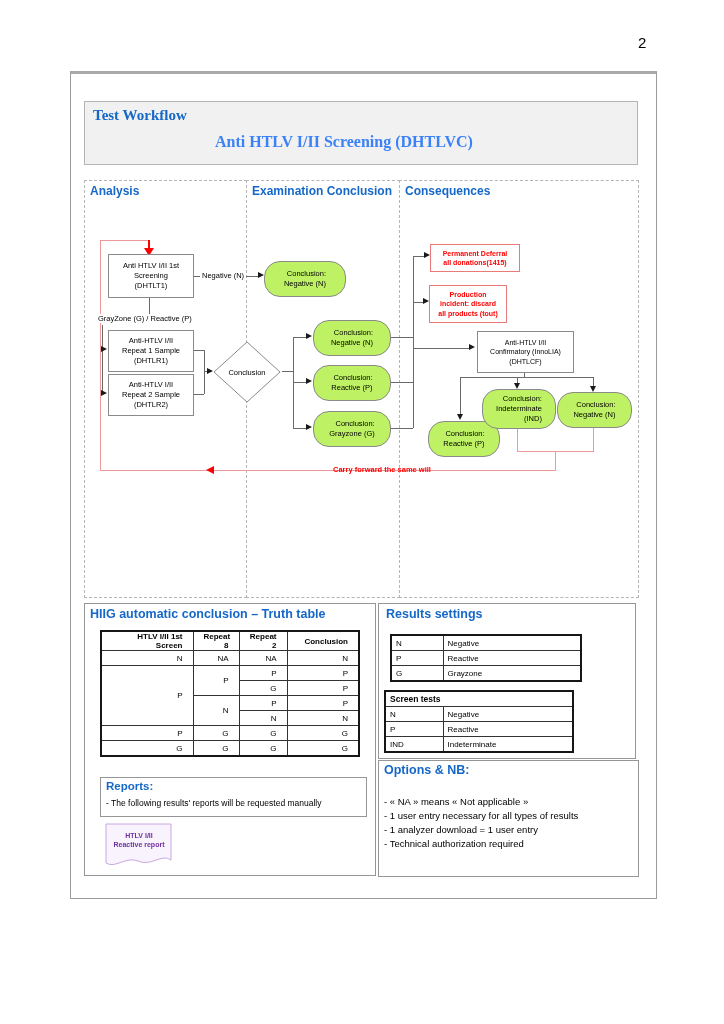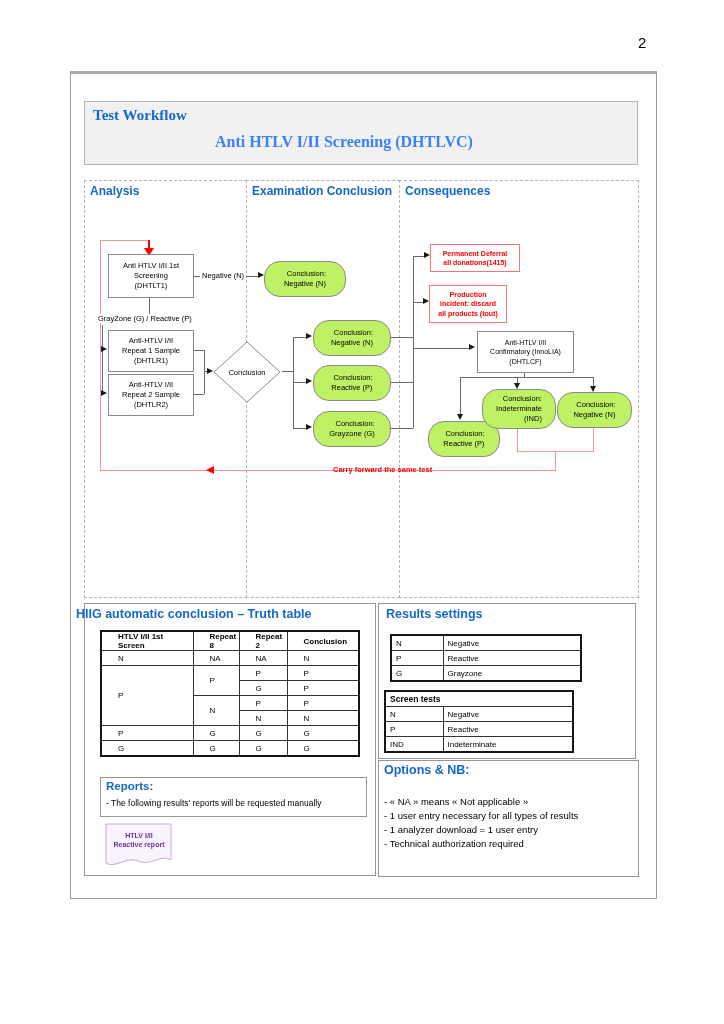--- a/index.html
+++ b/index.html
@@ -34,21 +34,21 @@
   .ar-d{border-left:3.5px solid transparent;border-right:3.5px solid transparent;border-top:6px solid #1a1a1a;}
   .ar-l-red{border-top:4px solid transparent;border-bottom:4px solid transparent;border-right:8px solid #ff0000;}
   .ar-d-red{border-left:5px solid transparent;border-right:5px solid transparent;border-top:8px solid #ff0000;}
   .elbl{font-size:7.5px;background:#fff;padding:0 2px;white-space:nowrap;}
   .carry{font-size:7.5px;font-weight:bold;color:#ff0000;white-space:nowrap;}
 
   .sec{border:1px solid #969696;background:#fff;}
   .secttl{font-weight:bold;font-size:12.5px;color:#1668c8;white-space:nowrap;}
 
   table.tt{border-collapse:collapse;border:2px solid #161616;table-layout:fixed;}
-  table.tt th,table.tt td{border:1px solid #333;text-align:left;font-size:8px;height:14px;padding:0 16px;overflow:hidden;}
+  table.tt th,table.tt td{border:1px solid #333;text-align:right;font-size:8px;height:14px;padding:0 10px;overflow:hidden;}
   table.tt th{font-weight:bold;font-size:8px;}
 
   table.rt{border-collapse:collapse;border:2px solid #161616;table-layout:fixed;}
   table.rt th,table.rt td{border:1px solid #333;text-align:left;font-size:8px;height:12px;padding:1px 4px;overflow:hidden;}
   table.rt th{font-weight:bold;font-size:8.5px;}
 
   .repttl{font-weight:bold;font-size:11.5px;color:#1668c8;}
   .repnote{font-size:8.5px;}
   .docshape-text{font-size:7px;font-weight:bold;color:#7030a0;text-align:center;white-space:pre-line;line-height:1.35;}
   .optitem{font-size:9.5px;line-height:14px;white-space:nowrap;}
@@ -80,21 +80,21 @@
     <div class="abs rhl" style="left:100px;top:240px;width:49px;"></div>
     <div class="abs" style="left:148px;top:240px;width:2px;height:9px;background:#ff0000;"></div>
     <div class="abs ar ar-d-red" style="left:144px;top:248px;"></div>
     <div class="abs rvl" style="left:517px;top:427px;height:24px;"></div>
     <div class="abs rvl" style="left:593px;top:426px;height:25px;"></div>
     <div class="abs rhl" style="left:517px;top:451px;width:77px;"></div>
     <div class="abs rvl" style="left:555px;top:451px;height:19px;"></div>
     <div class="abs rhl" style="left:100px;top:470px;width:456px;"></div>
     <div class="abs ar ar-l-red" style="left:206px;top:466px;"></div>
   </div>
-  <div class="abs carry" style="left:333px;top:465px;">Carry forward the same test</div>
+  <div class="abs carry" style="left:333px;top:465px;">Carry forward the same will</div>
 
   <div>
     <div class="abs hl" style="left:192px;top:276px;width:66px;"></div>
     <div class="abs ar ar-r" style="left:258px;top:272px;"></div>
     <div class="abs vl" style="left:149px;top:296px;height:20px;"></div>
     <div class="abs vl" style="left:102px;top:325px;height:69px;"></div>
     <div class="abs ar ar-r" style="left:101px;top:346px;"></div>
     <div class="abs ar ar-r" style="left:101px;top:390px;"></div>
     <div class="abs hl" style="left:192px;top:350px;width:12px;"></div>
     <div class="abs hl" style="left:192px;top:394px;width:12px;"></div>
@@ -167,21 +167,21 @@
 
   <div class="abs oval" style="left:428px;top:421px;width:70px;height:34px;">Conclusion:
 Reactive (P)</div>
   <div class="abs oval" style="left:482px;top:389px;width:72px;height:38px;">Conclusion:
 Indeterminate
 (IND)</div>
   <div class="abs oval" style="left:557px;top:392px;width:73px;height:34px;">Conclusion:
 Negative (N)</div>
 
   <div class="abs sec" style="left:84px;top:603px;width:290px;height:271px;"></div>
-  <div class="abs secttl" style="left:76px;top:607px;">HIIG automatic conclusion – Truth table</div>
+  <div class="abs secttl" style="left:90px;top:607px;">HIIG automatic conclusion – Truth table</div>
   <table class="abs tt" style="left:100px;top:630px;width:258px;">
     <colgroup>
         <col style="width:92px">
         <col style="width:46px">
         <col style="width:48px">
         <col style="width:72px">
       </colgroup>
     <tbody>
         <tr>
       <th>HTLV I/II 1st Screen</th>

